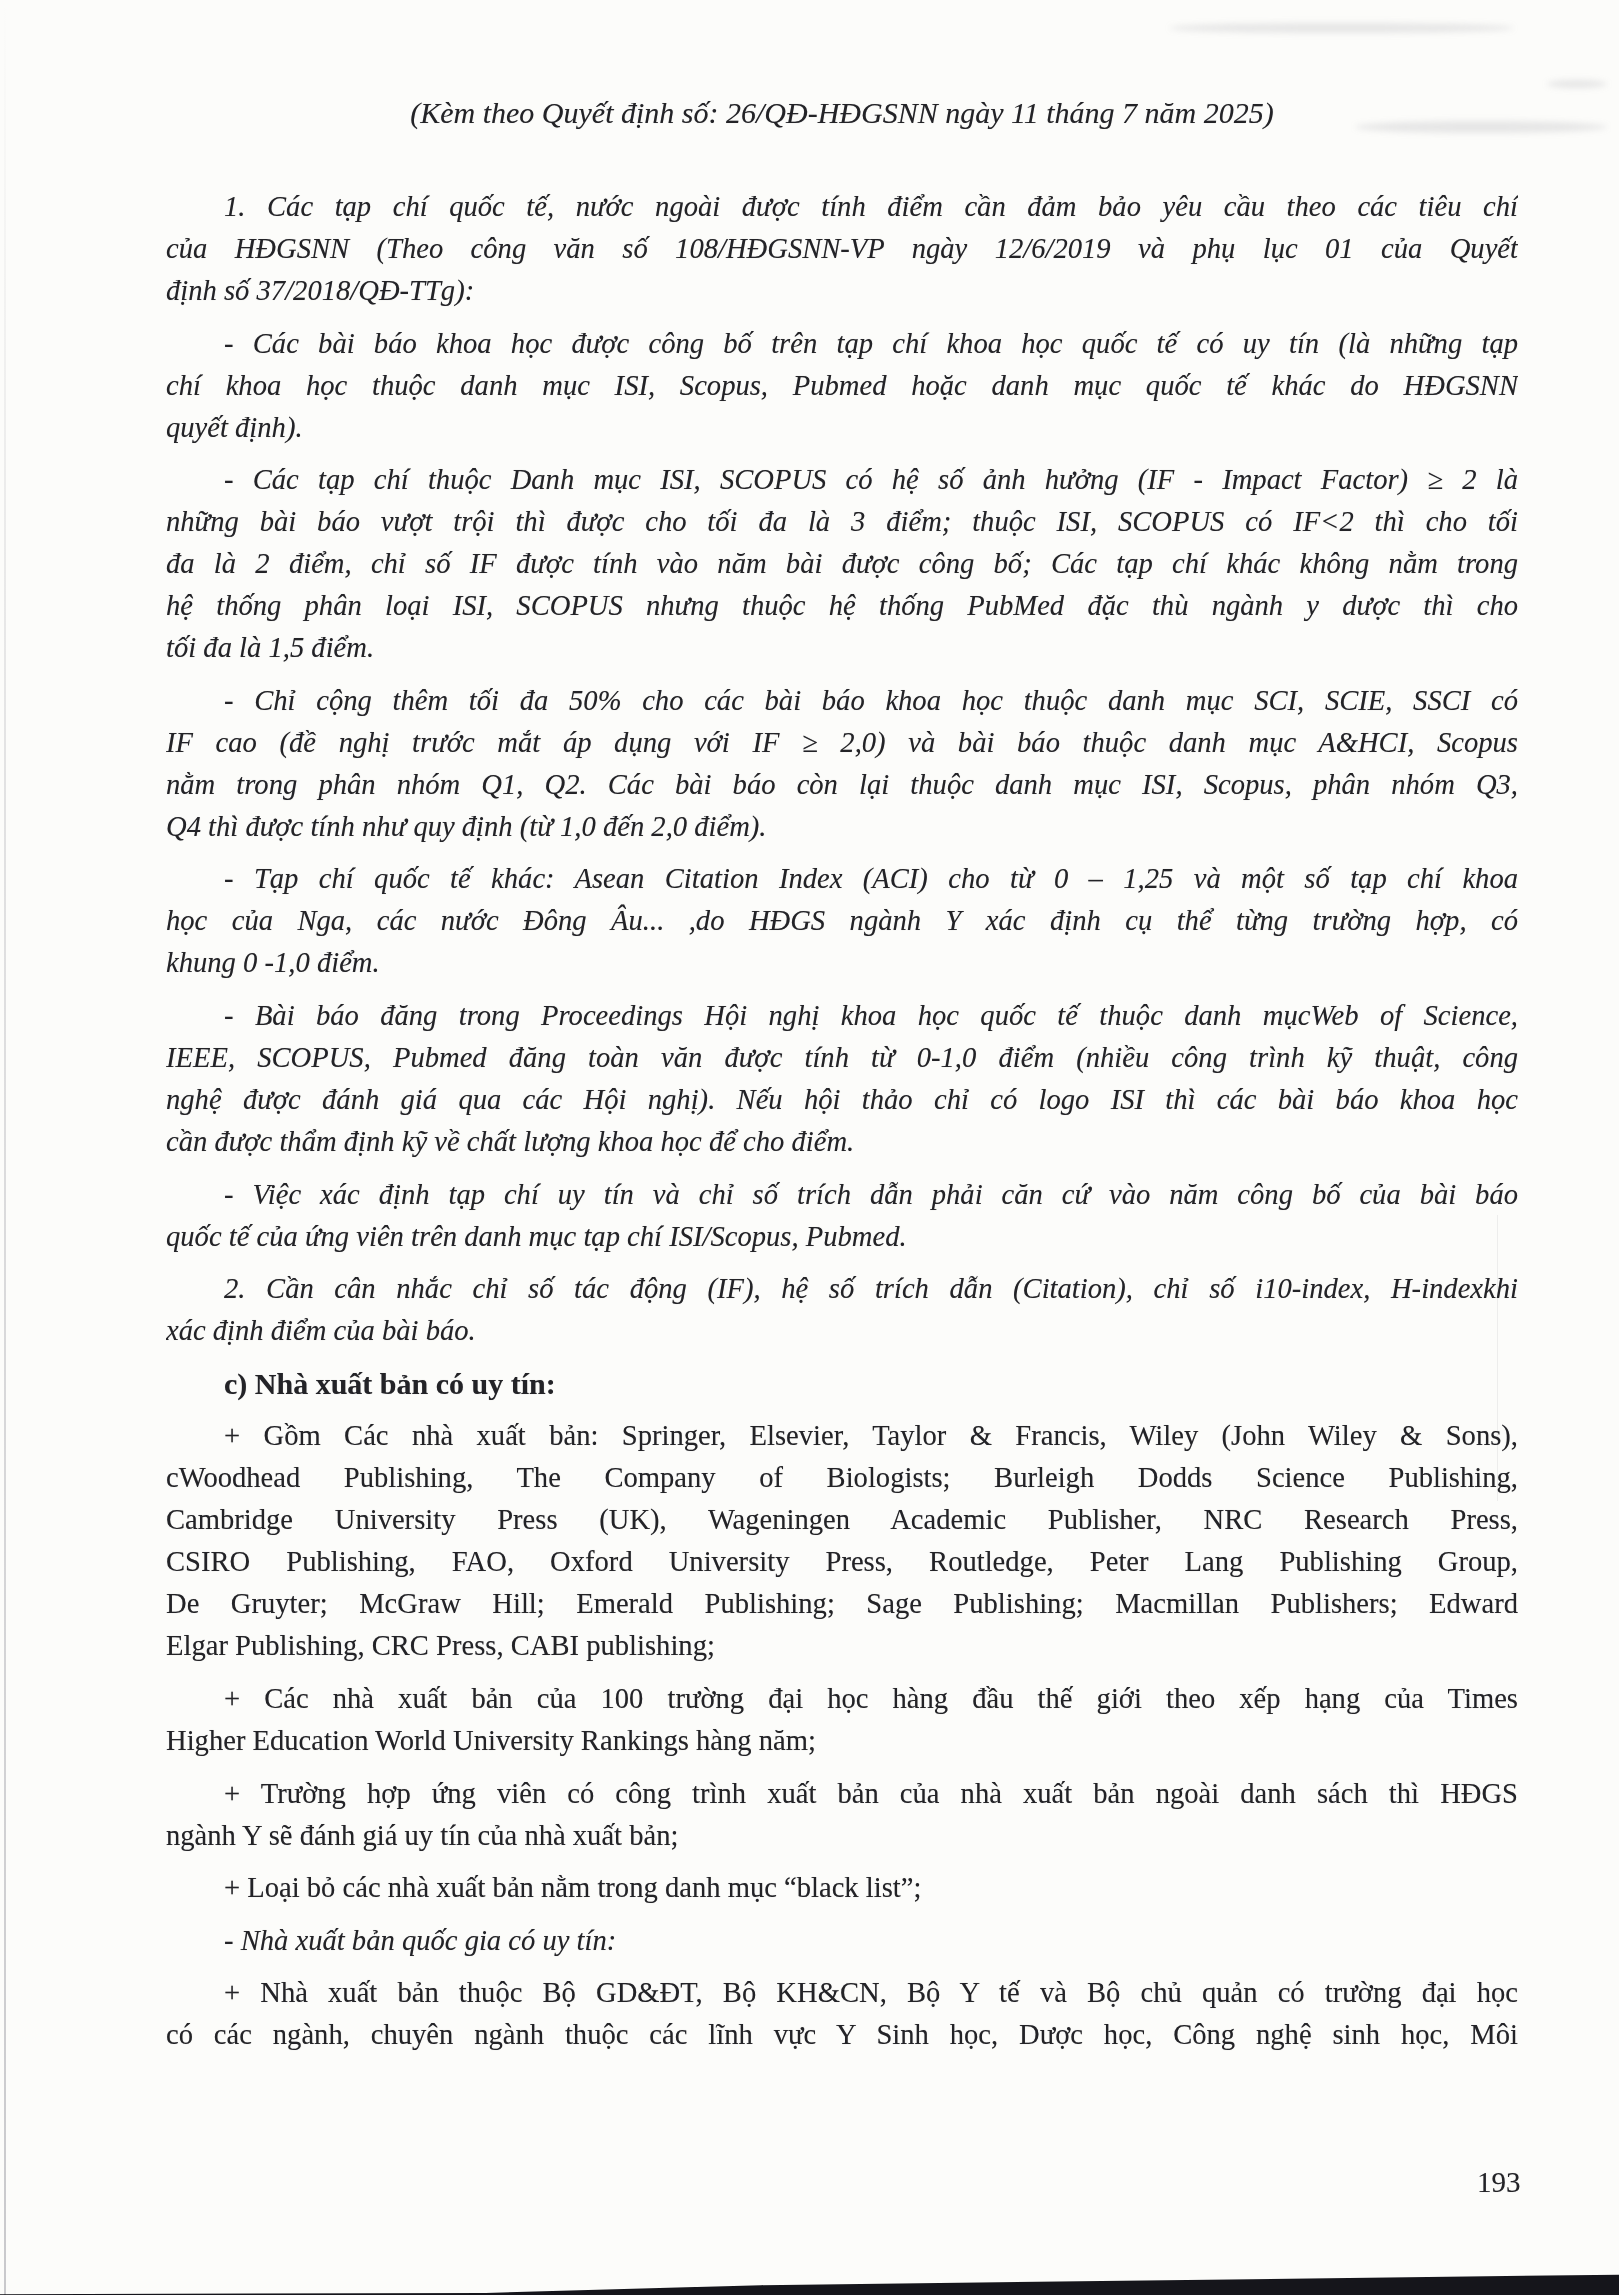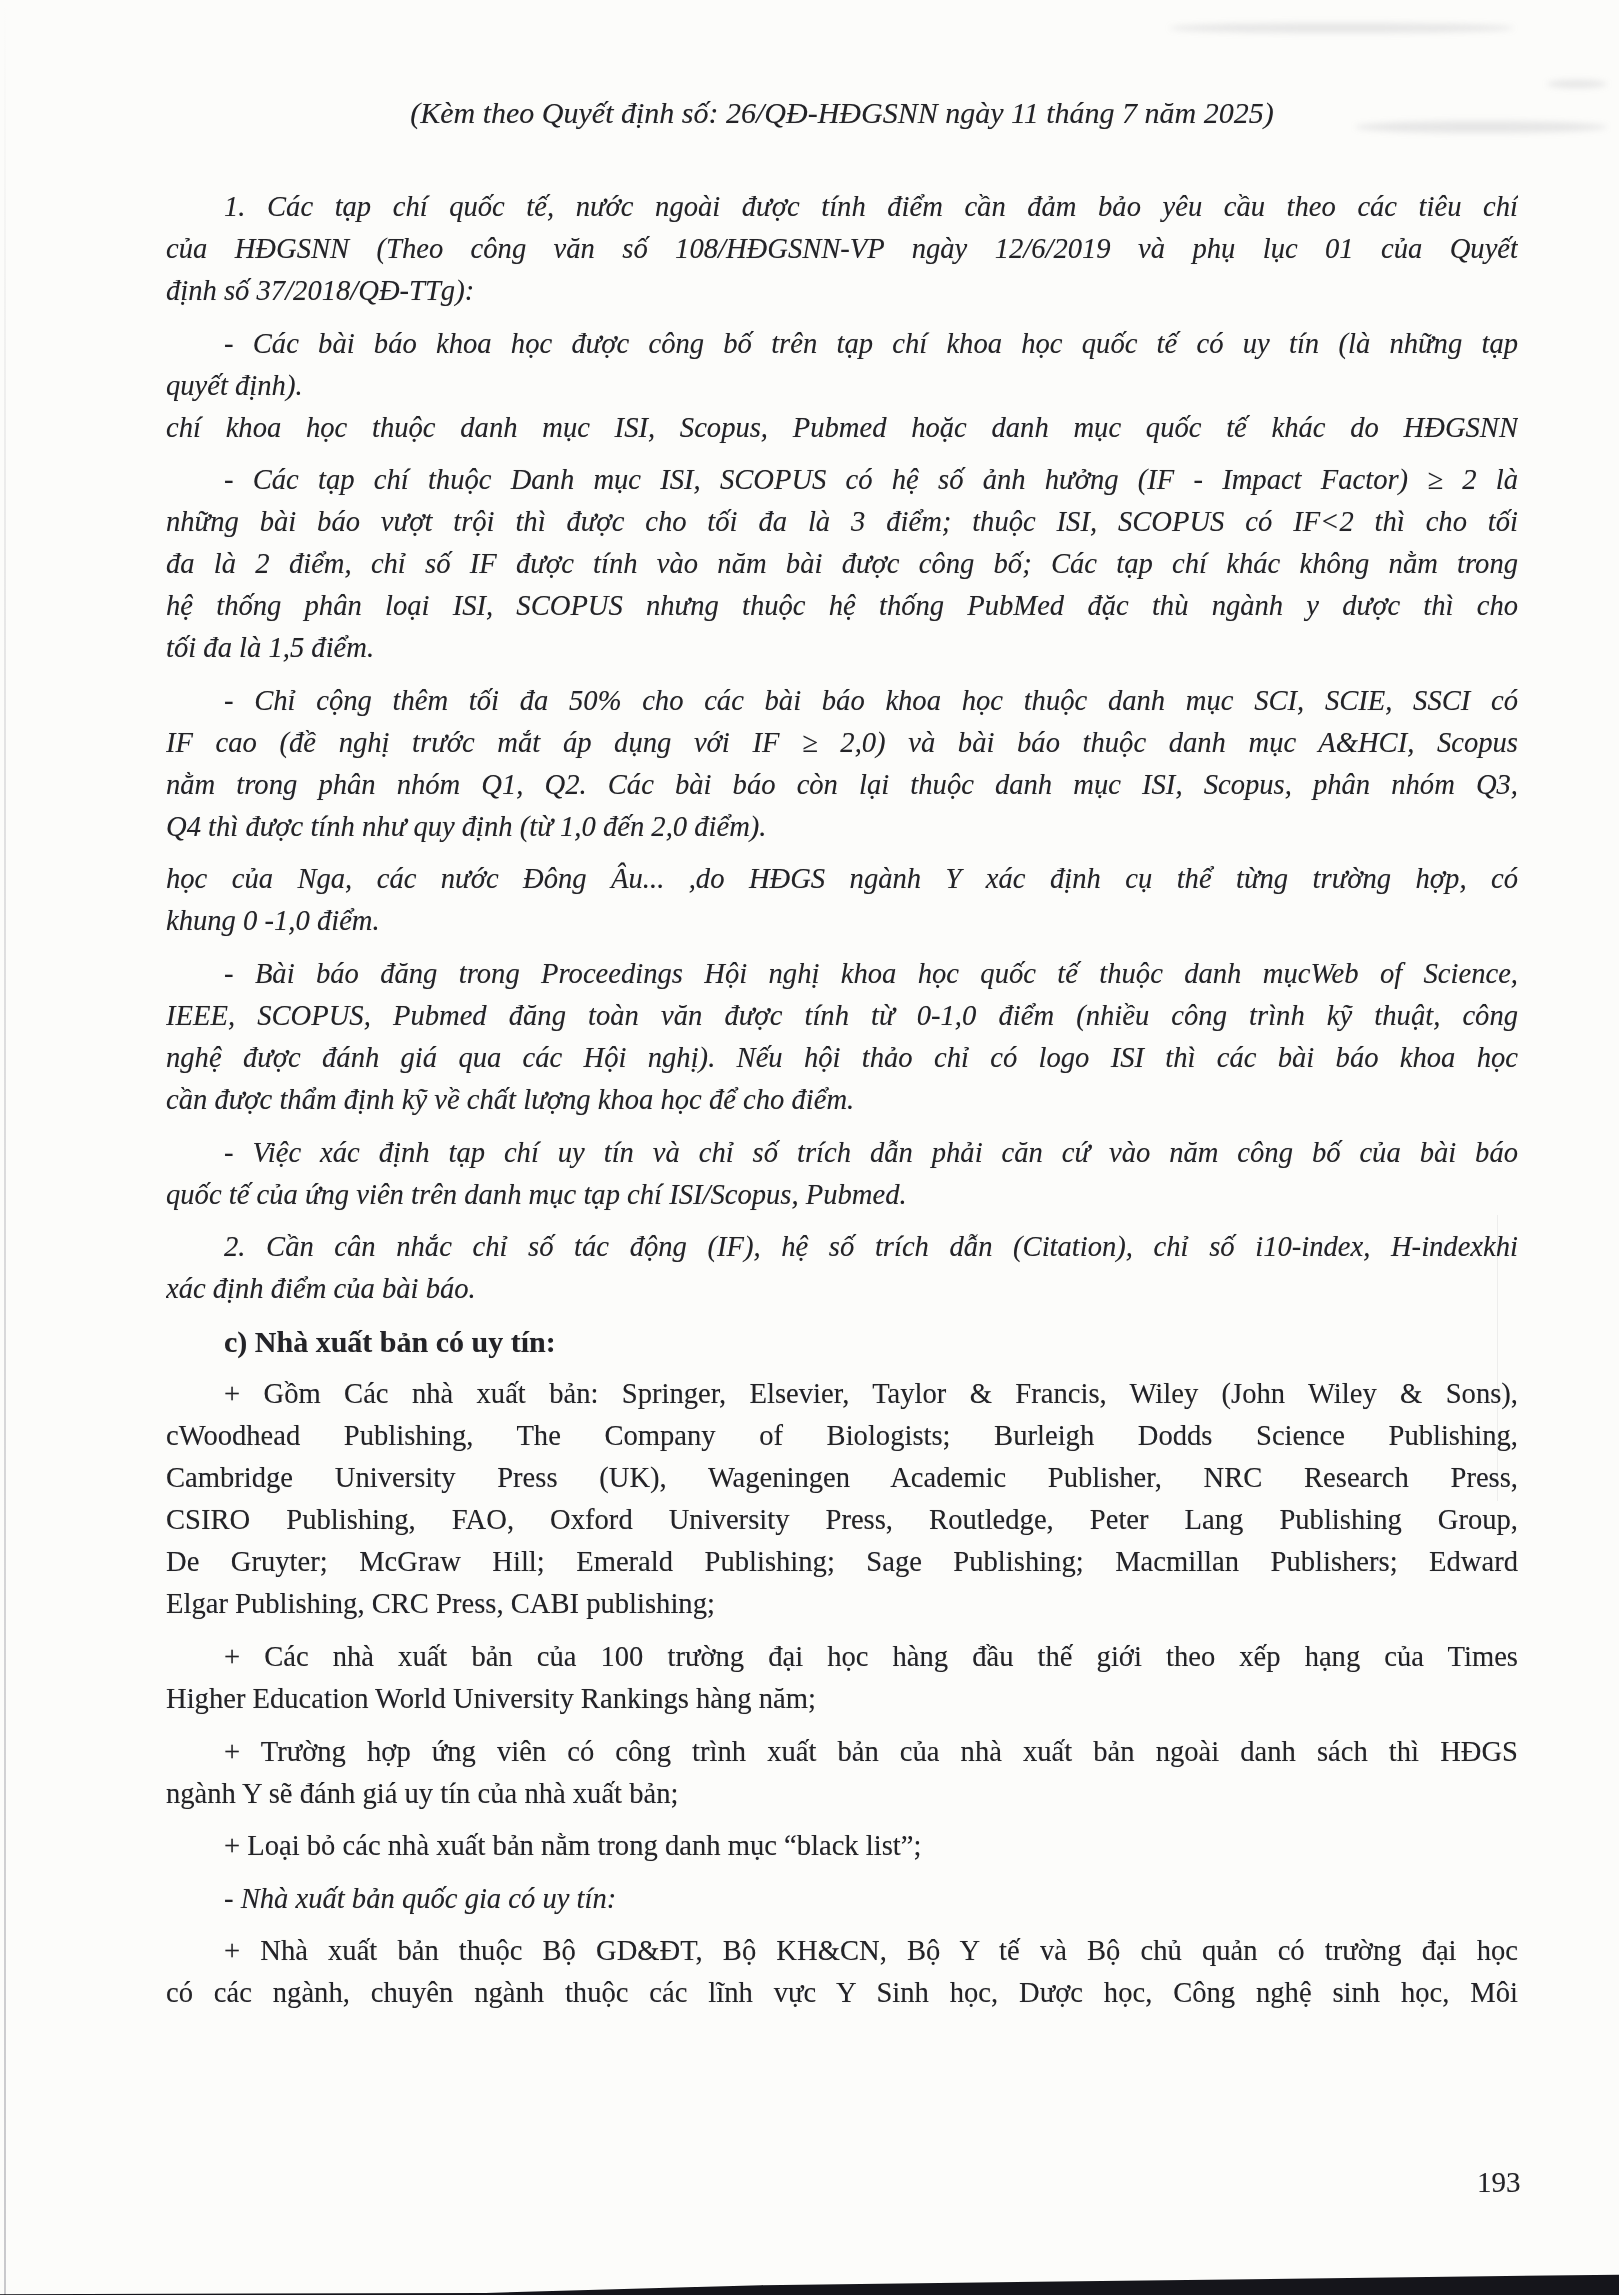--- a/index.html
+++ b/index.html
@@ -81,37 +81,38 @@
   <div class="content">
     <div class="doc-header">(Kèm theo Quyết định số: 26/QĐ-HĐGSNN ngày 11 tháng 7 năm 2025)</div>
     <div>
         <div class="para italic first">
           <div class="line indent">1. Các tạp chí quốc tế, nước ngoài được tính điểm cần đảm bảo yêu cầu theo các tiêu chí</div>
           <div class="line">của HĐGSNN (Theo công văn số 108/HĐGSNN-VP ngày 12/6/2019 và phụ lục 01 của Quyết</div>
           <div class="line no-just">định số 37/2018/QĐ-TTg):</div>
         </div>
         <div class="para italic">
           <div class="line indent">- Các bài báo khoa học được công bố trên tạp chí khoa học quốc tế có uy tín (là những tạp</div>
+          <div class="line">chí khoa học thuộc danh mục ISI, Scopus, Pubmed hoặc danh mục quốc tế khác do HĐGSNN</div>
           <div class="line no-just">quyết định).</div>
-          <div class="line">chí khoa học thuộc danh mục ISI, Scopus, Pubmed hoặc danh mục quốc tế khác do HĐGSNN</div>
         </div>
         <div class="para italic">
           <div class="line indent">- Các tạp chí thuộc Danh mục ISI, SCOPUS có hệ số ảnh hưởng (IF - Impact Factor) ≥ 2 là</div>
           <div class="line">những bài báo vượt trội thì được cho tối đa là 3 điểm; thuộc ISI, SCOPUS có IF&lt;2 thì cho tối</div>
           <div class="line">đa là 2 điểm, chỉ số IF được tính vào năm bài được công bố; Các tạp chí khác không nằm trong</div>
           <div class="line">hệ thống phân loại ISI, SCOPUS nhưng thuộc hệ thống PubMed đặc thù ngành y dược thì cho</div>
           <div class="line no-just">tối đa là 1,5 điểm.</div>
         </div>
         <div class="para italic">
           <div class="line indent">- Chỉ cộng thêm tối đa 50% cho các bài báo khoa học thuộc danh mục SCI, SCIE, SSCI có</div>
           <div class="line">IF cao (đề nghị trước mắt áp dụng với IF ≥ 2,0) và bài báo thuộc danh mục A&amp;HCI, Scopus</div>
           <div class="line">nằm trong phân nhóm Q1, Q2. Các bài báo còn lại thuộc danh mục ISI, Scopus, phân nhóm Q3,</div>
           <div class="line no-just">Q4 thì được tính như quy định (từ 1,0 đến 2,0 điểm).</div>
         </div>
         <div class="para italic">
+          <div class="line indent">- Tạp chí quốc tế khác: Asean Citation Index (ACI) cho từ 0 – 1,25 và  một số tạp chí khoa</div>
           <div class="line">học của Nga, các nước Đông Âu... ,do HĐGS ngành Y xác định cụ thể từng trường hợp, có</div>
           <div class="line no-just">khung 0 -1,0 điểm.</div>
         </div>
         <div class="para italic">
           <div class="line indent">- Bài báo đăng trong Proceedings Hội nghị khoa học quốc tế thuộc danh mụcWeb of Science,</div>
           <div class="line">IEEE, SCOPUS, Pubmed đăng toàn văn được tính từ 0-1,0 điểm (nhiều công trình kỹ thuật, công</div>
           <div class="line">nghệ được đánh giá qua các Hội nghị). Nếu hội thảo chỉ có logo ISI thì các bài báo khoa học</div>
           <div class="line no-just">cần được thẩm định kỹ về chất lượng khoa học để cho điểm.</div>
         </div>
         <div class="para italic">

